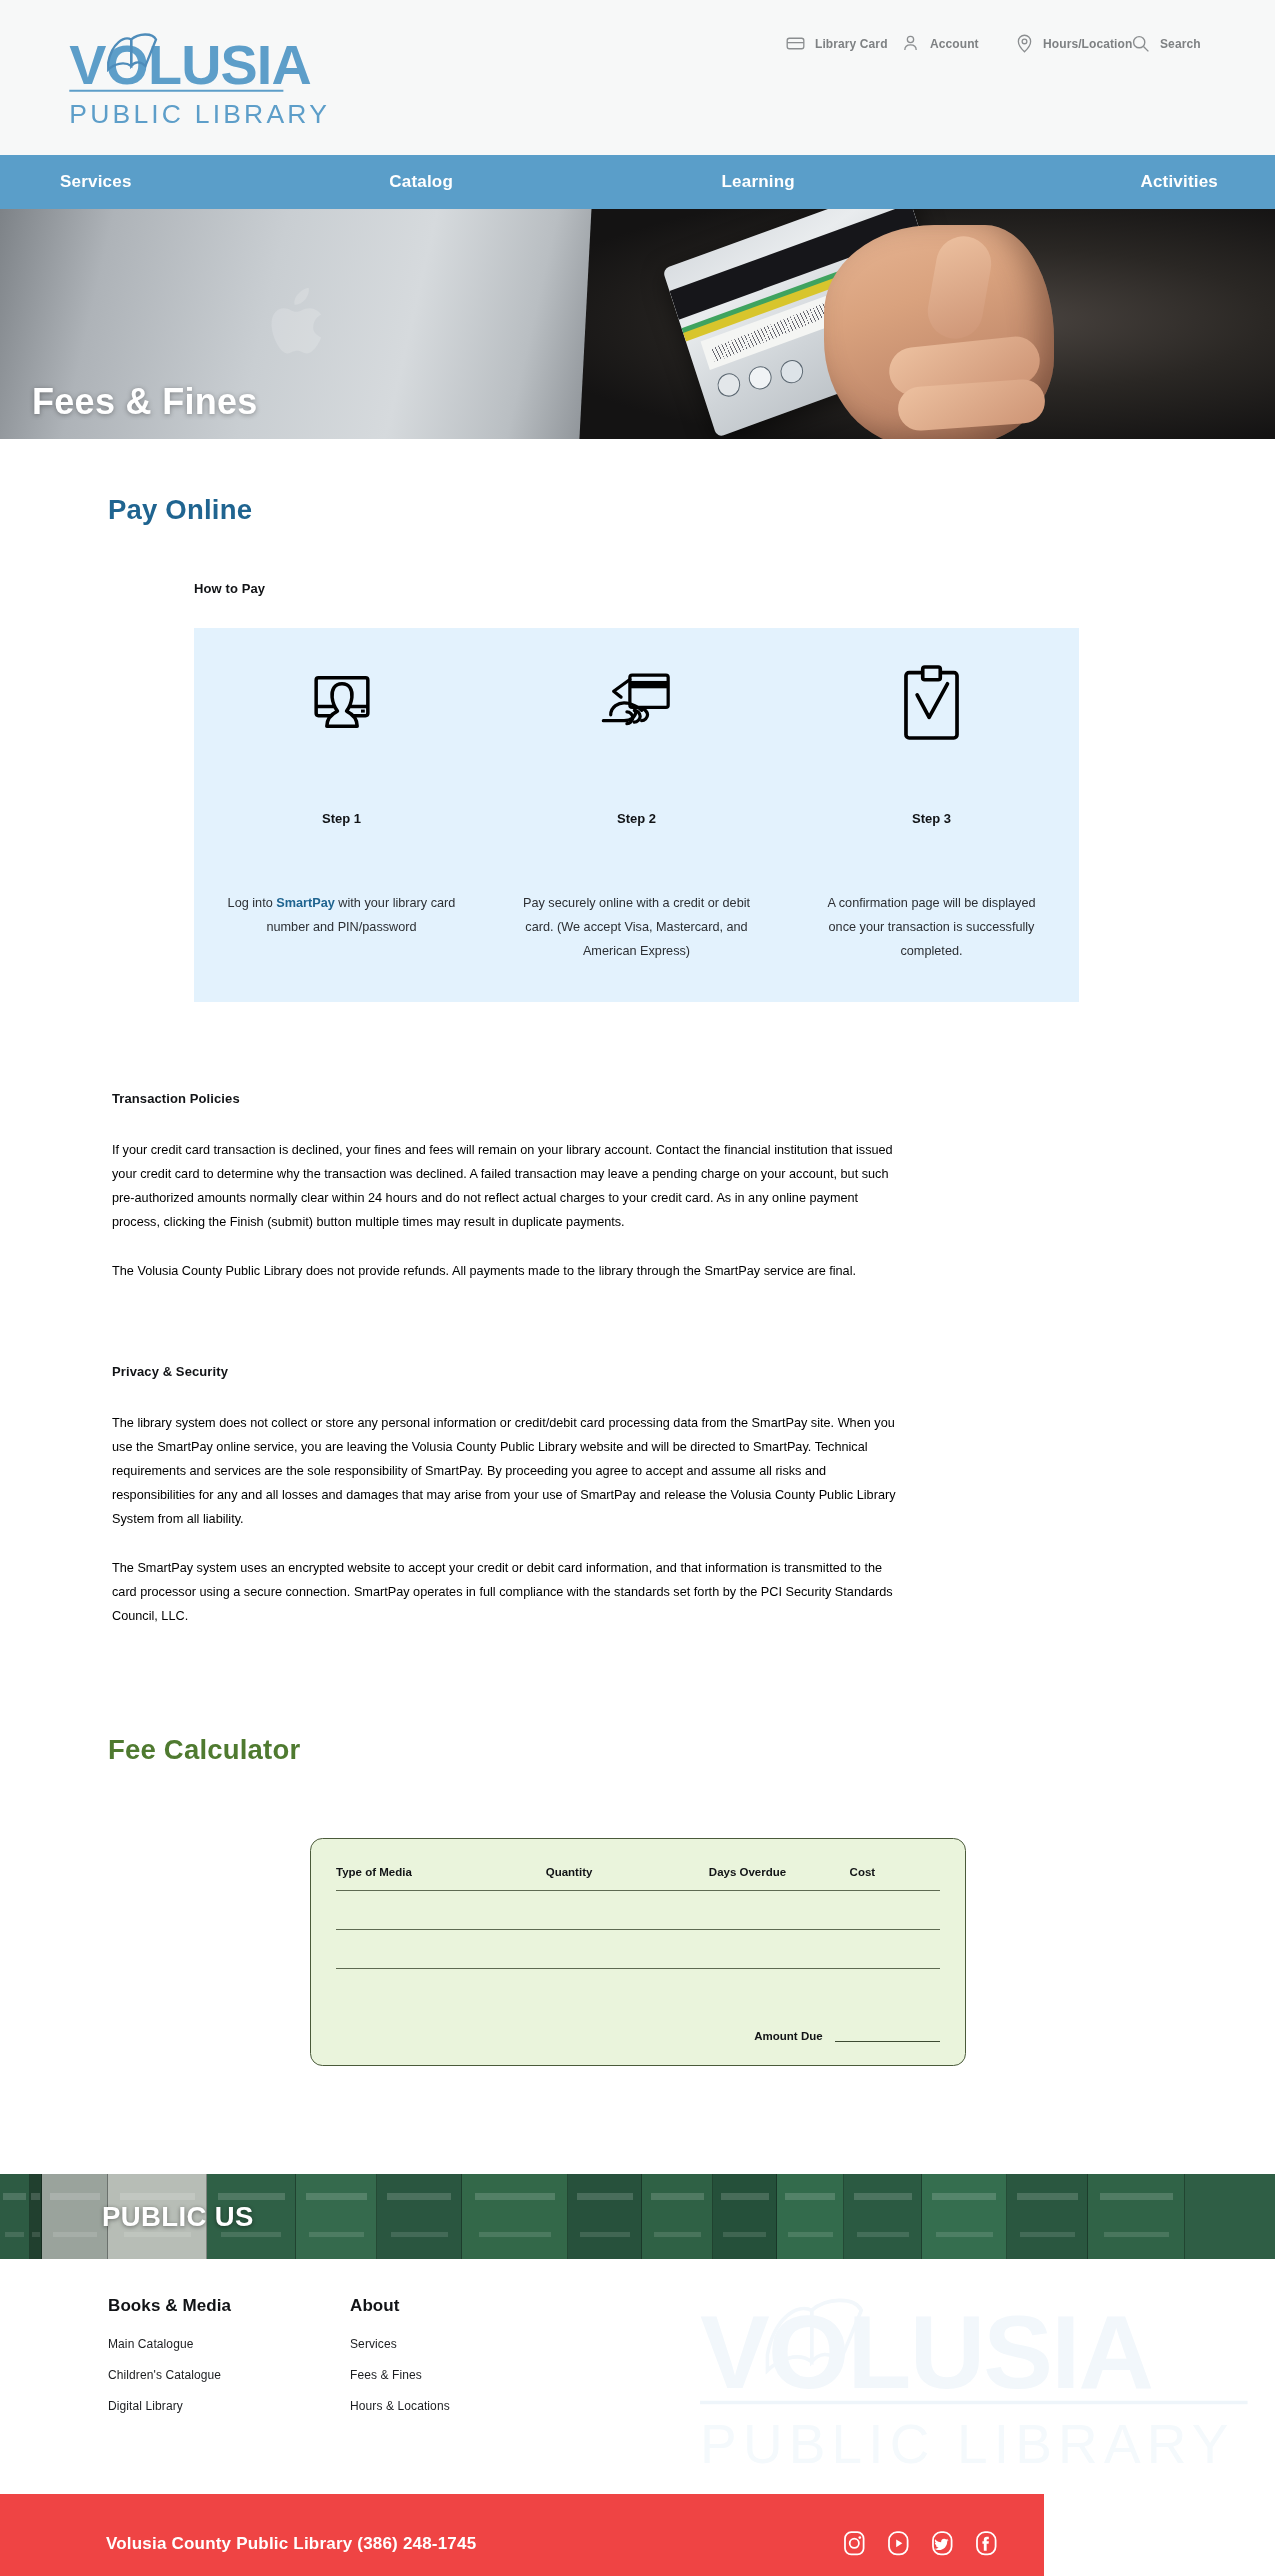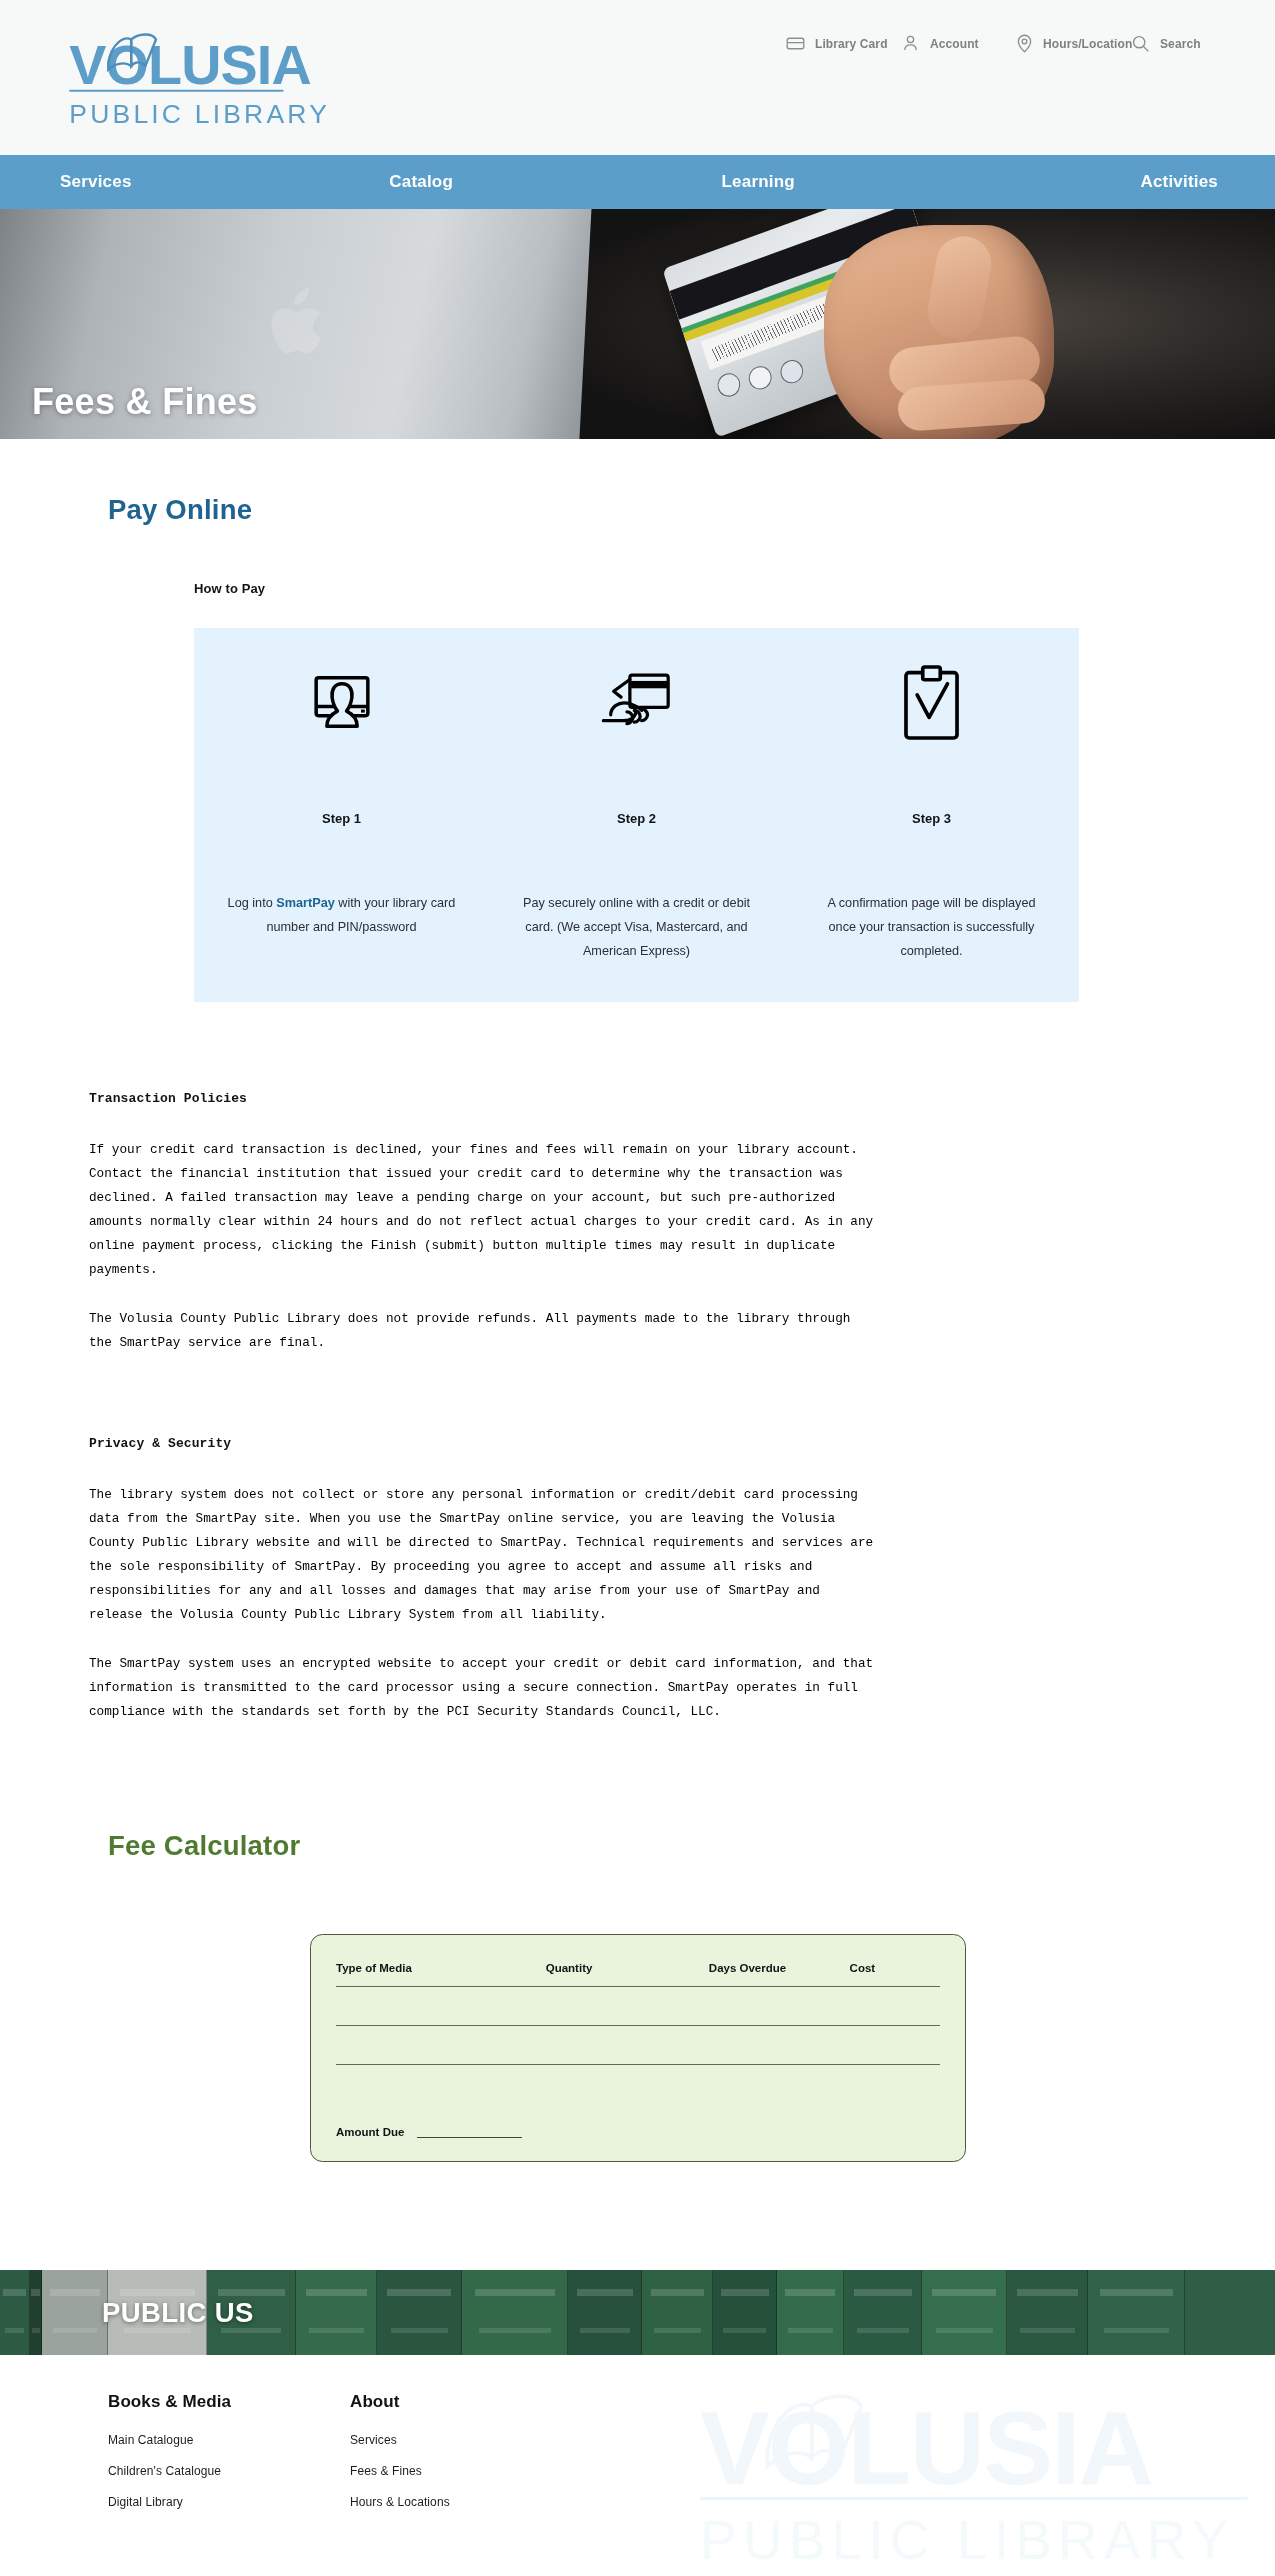--- a/index.html
+++ b/index.html
@@ -218,21 +218,21 @@
     margin-top: 29px;
     width: 237px;
     text-align: center;
     font-size: 12.7px;
     line-height: 24px;
     color: #2c2f33;
   }
   .step .step-desc .link { color: #1f6490; font-weight: bold; }
 
   
-  .policy { margin-left: 89px; width: 788px; font-family: Liberation Mono, monospace; }
+  .policy { margin-left: 112px; width: 788px; }
   .policy h3 {
     font-size: 13px; font-weight: bold; color: #111316;
     letter-spacing: 0.1px;
   }
   .policy p {
     font-size: 12.7px; line-height: 24px; color: #000000;
   }
   .p-mt-100 { margin-top: 89px; }
   .p-mt-36  { margin-top: 32px; }
   .p-mt-28  { margin-top: 25px; }
@@ -266,21 +266,21 @@
   .calc-head .c-qty   { width: 175px; }
   .calc-head .c-days  { width: 151px; }
   .calc-head .c-cost  { width: 97px; }
   .calc-row {
     height: 39px;
     border-top: 1px solid #5e6a52;
   }
   .calc-foot {
     display: flex;
     align-items: center;
-    justify-content: flex-start;
+    justify-content: flex-end;
     margin-top: 23px;
     gap: 12.4px;
   }
   .calc-foot .due-lbl { font-size: 11.5px; font-weight: bold; color: #111316; }
   .calc-foot .due-line { width: 105px; border-bottom: 1.2px solid #3d4a32; height: 12.4px; }
 
   
   .support {
     margin-top: 99px;
     width: 1276px;

